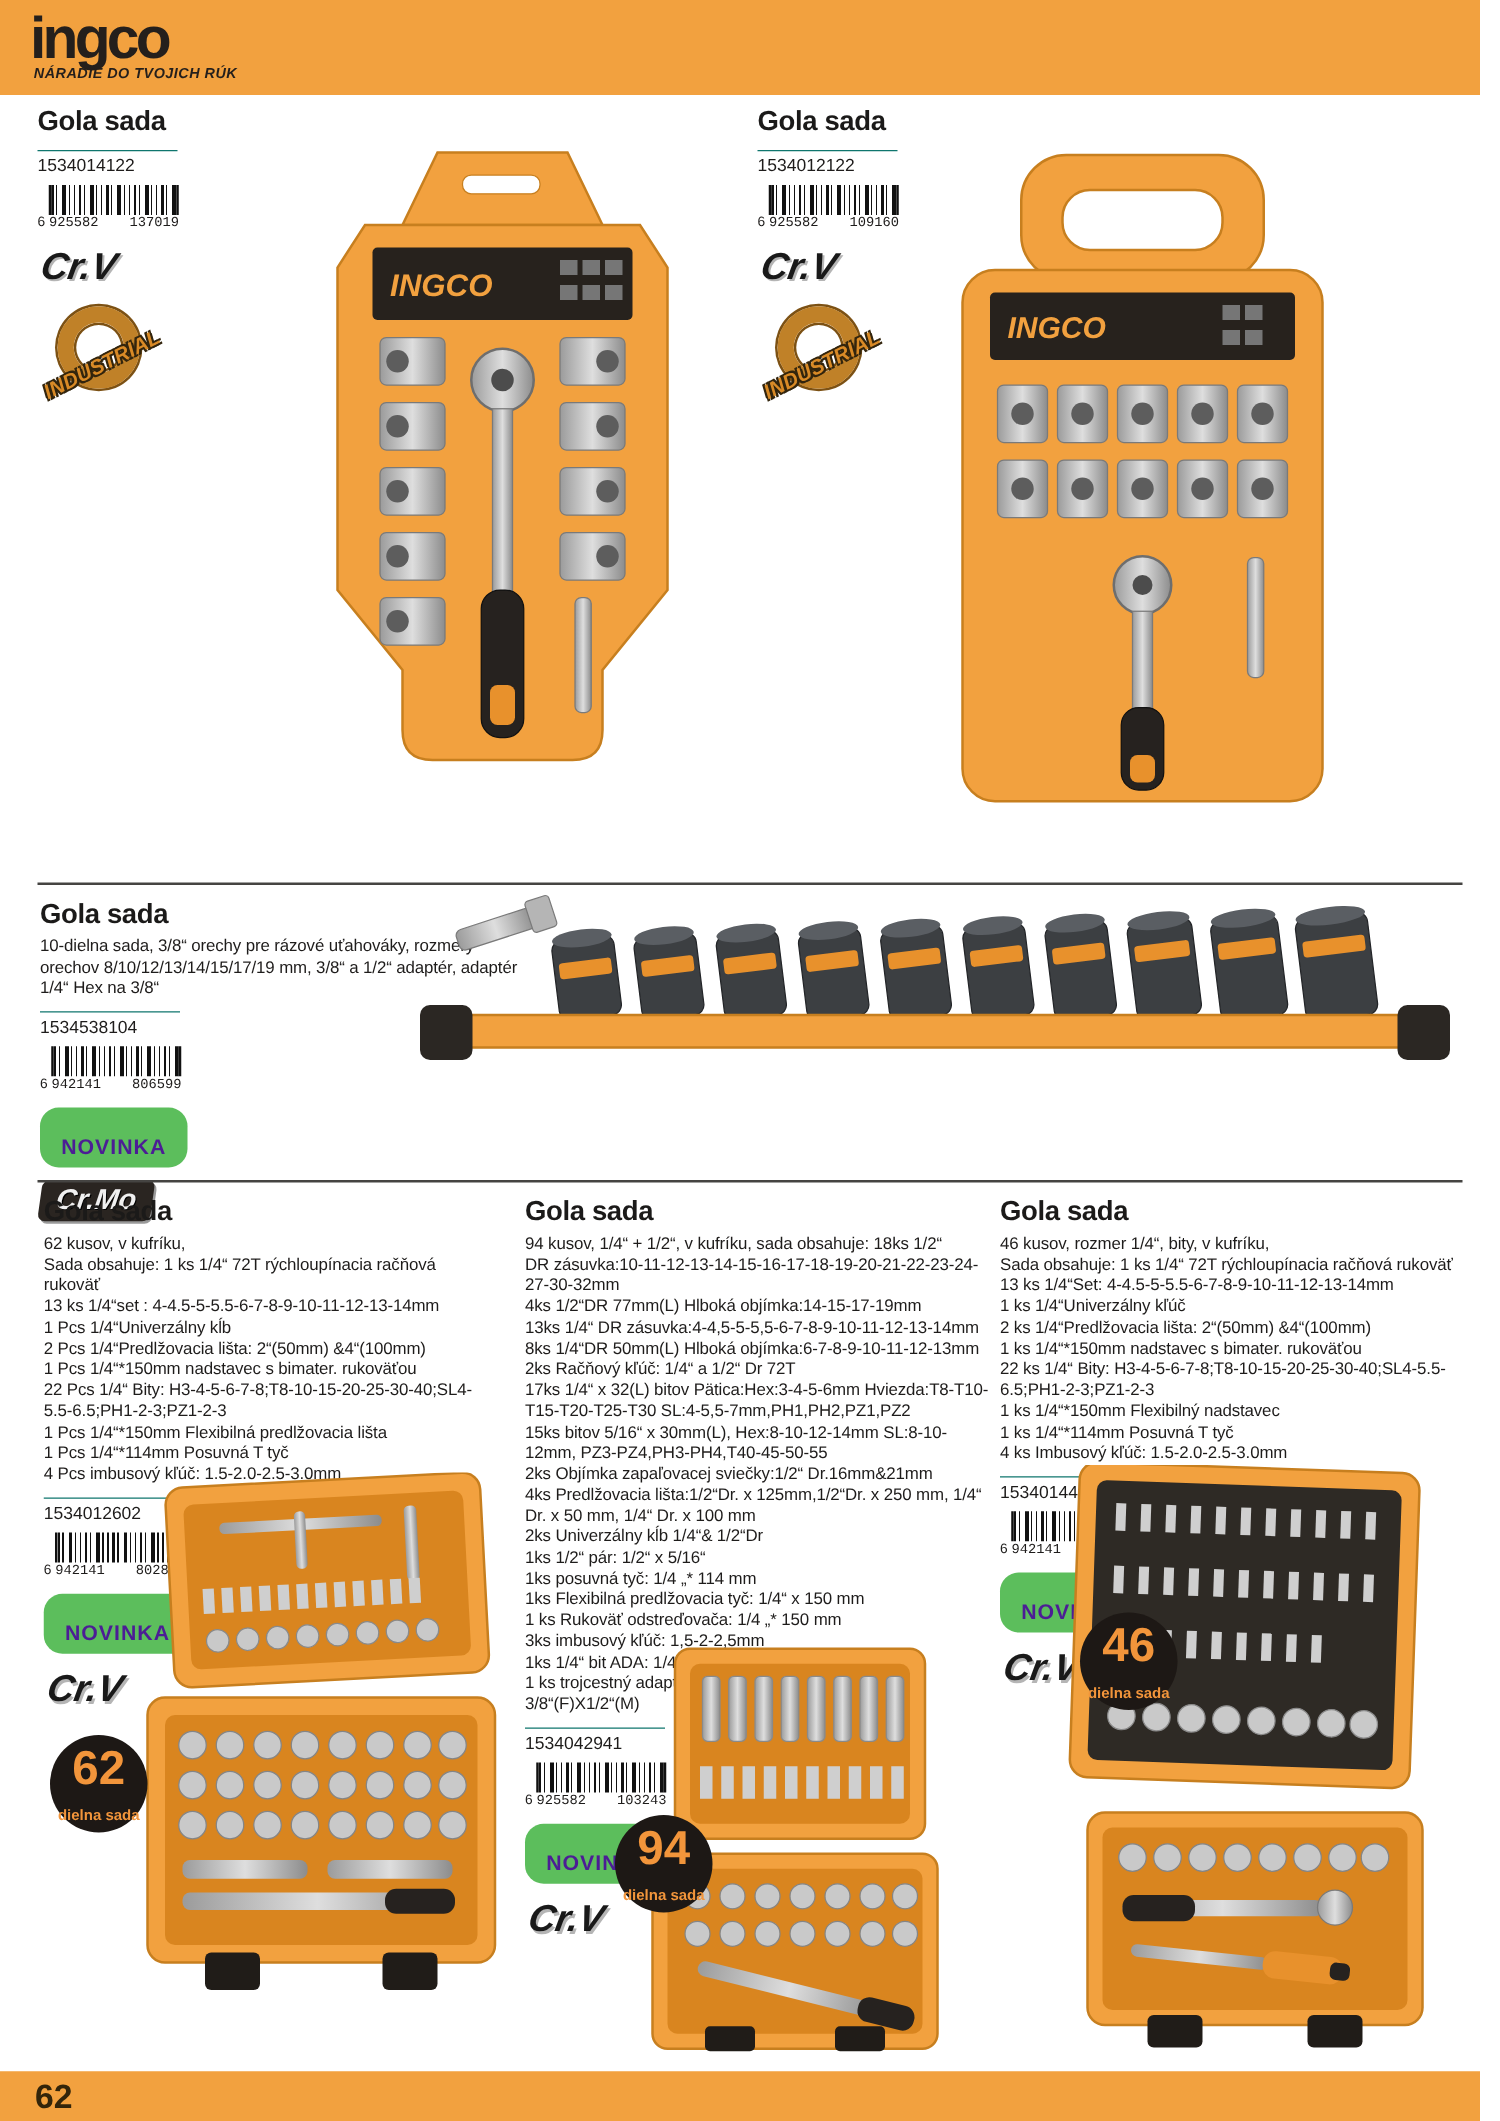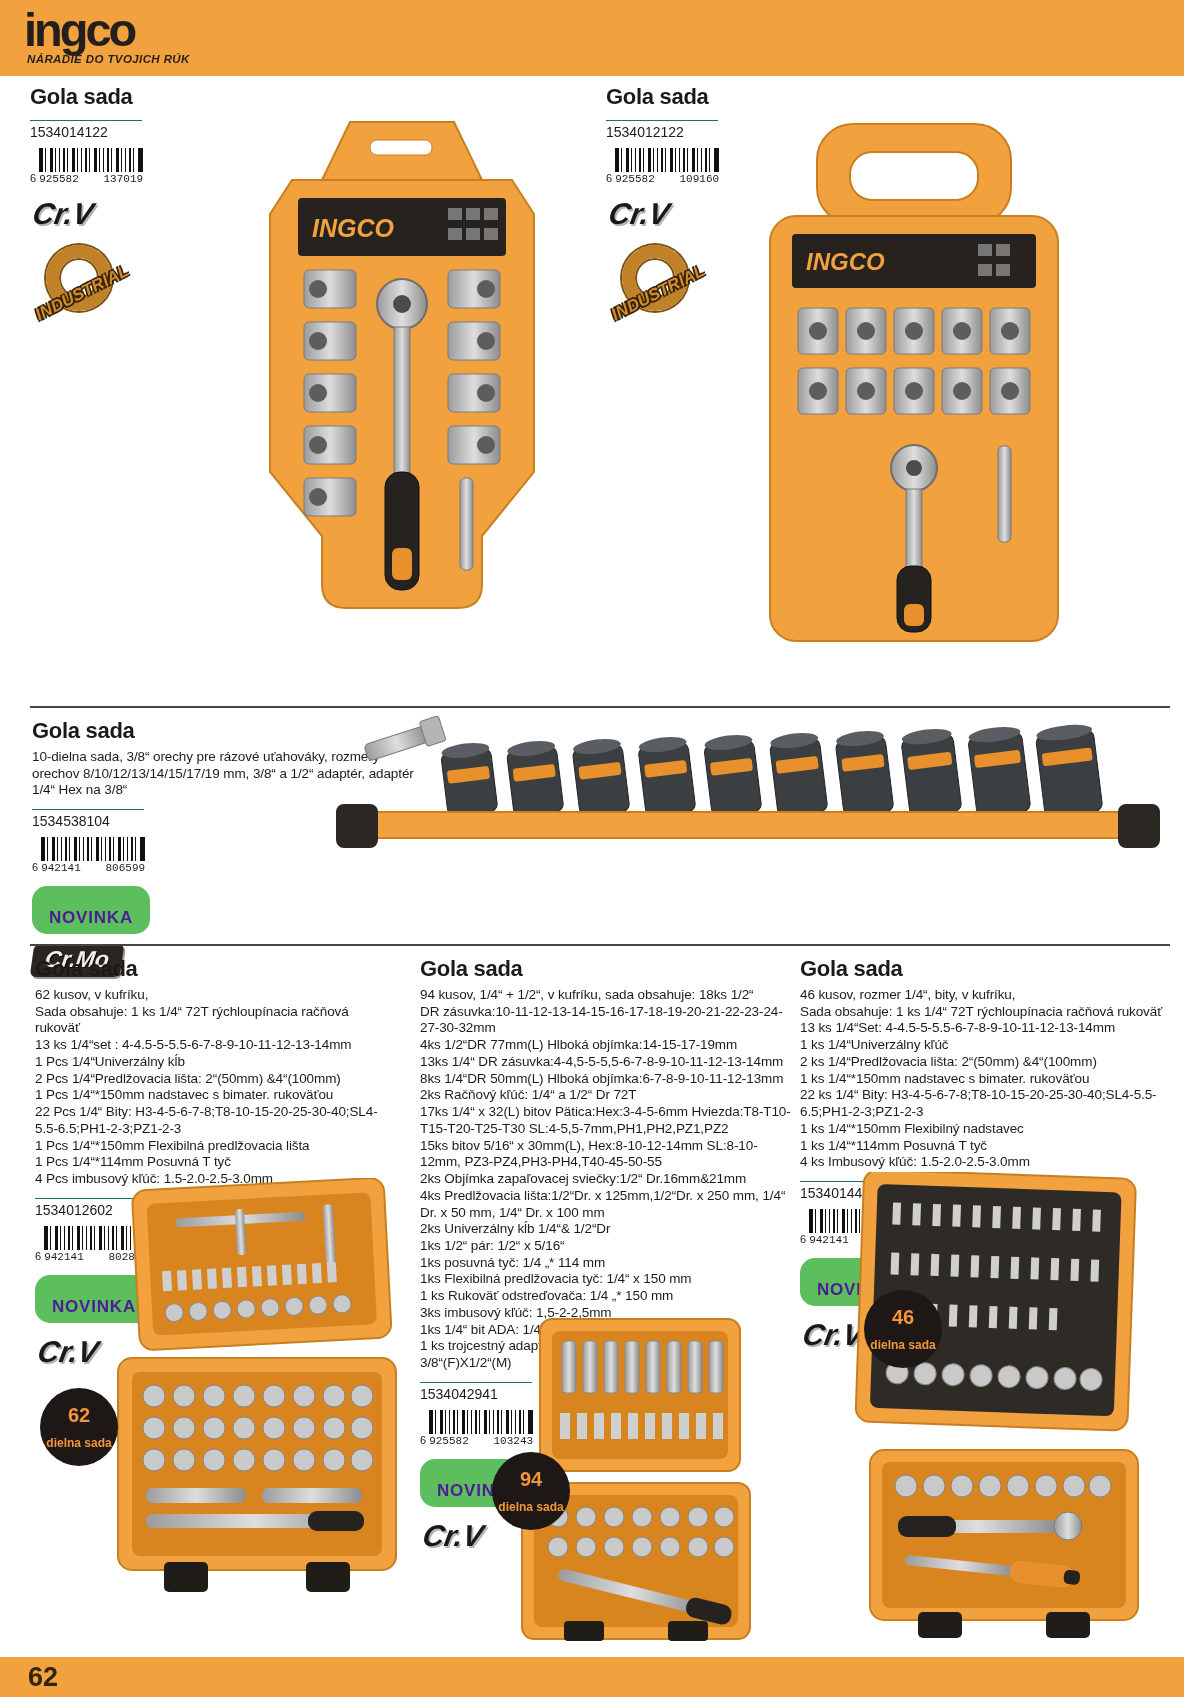--- a/index.html
+++ b/index.html
@@ -45,21 +45,21 @@
   .industrial .ring { position:absolute; left:16px; top:4px; width:66px; height:66px; border-radius:50%;
                       border:13px solid #C08128; box-shadow:0 0 0 2px #7c5114, inset 0 0 0 2px #7c5114; }
   .industrial .word { position:absolute; left:-10px; top:42px; width:124px; text-align:center;
                       transform:rotate(-27deg); font-style:italic; font-weight:900; font-size:16.5px;
                       color:#D98A26; letter-spacing:0.2px;
                       text-shadow:-1.5px -1.5px 0 #33250d,1.5px -1.5px 0 #33250d,-1.5px 1.5px 0 #33250d,1.5px 1.5px 0 #33250d; }
 
   .count-badge { position:absolute; width:78px; height:78px; border-radius:50%; background:#1d1815;
                  color:#F2953B; display:flex; flex-direction:column; align-items:center; justify-content:center;
                  text-align:center; z-index:5; }
-  .count-num { font-size:20px; font-weight:900; line-height:1; }
+  .count-num { font-size:38px; font-weight:900; line-height:1; }
   .count-cap { font-size:12px; font-weight:800; margin-top:11px; }
 
   .rule { position:absolute; height:2px; background:#454442; }
 </style>
 </head>
 <body>
 
 <div id="page">
 
   <div class="header">

